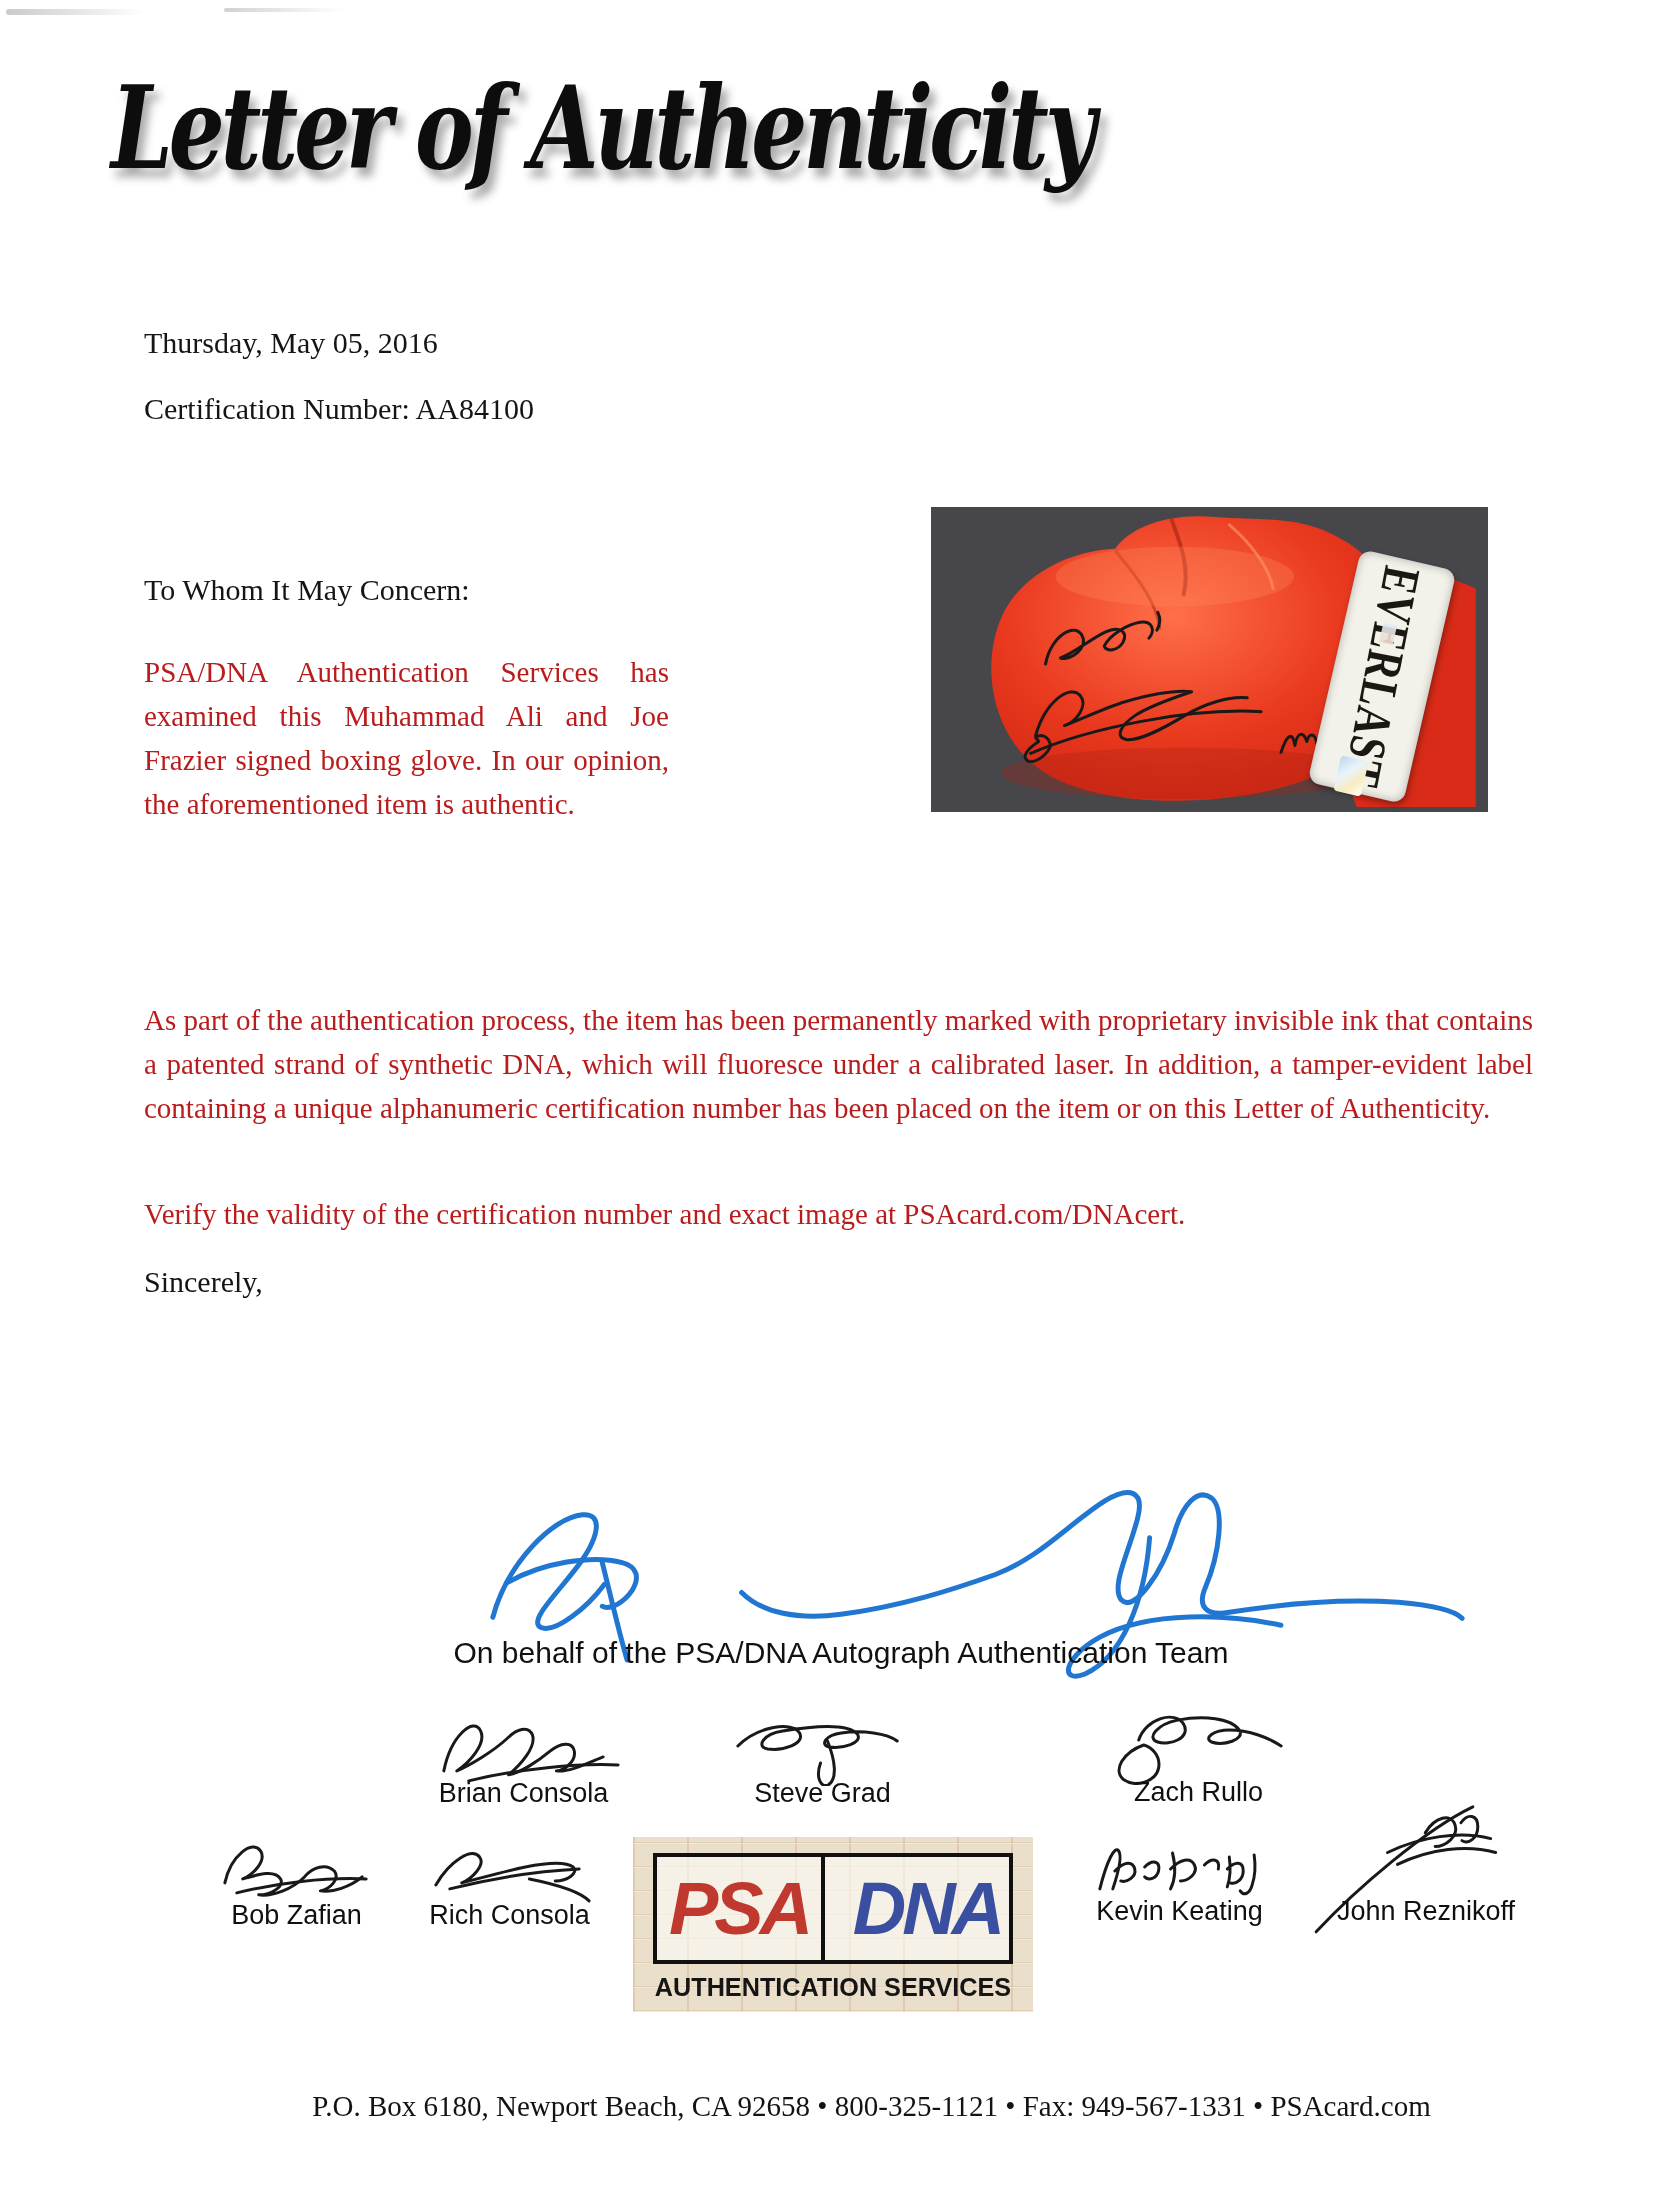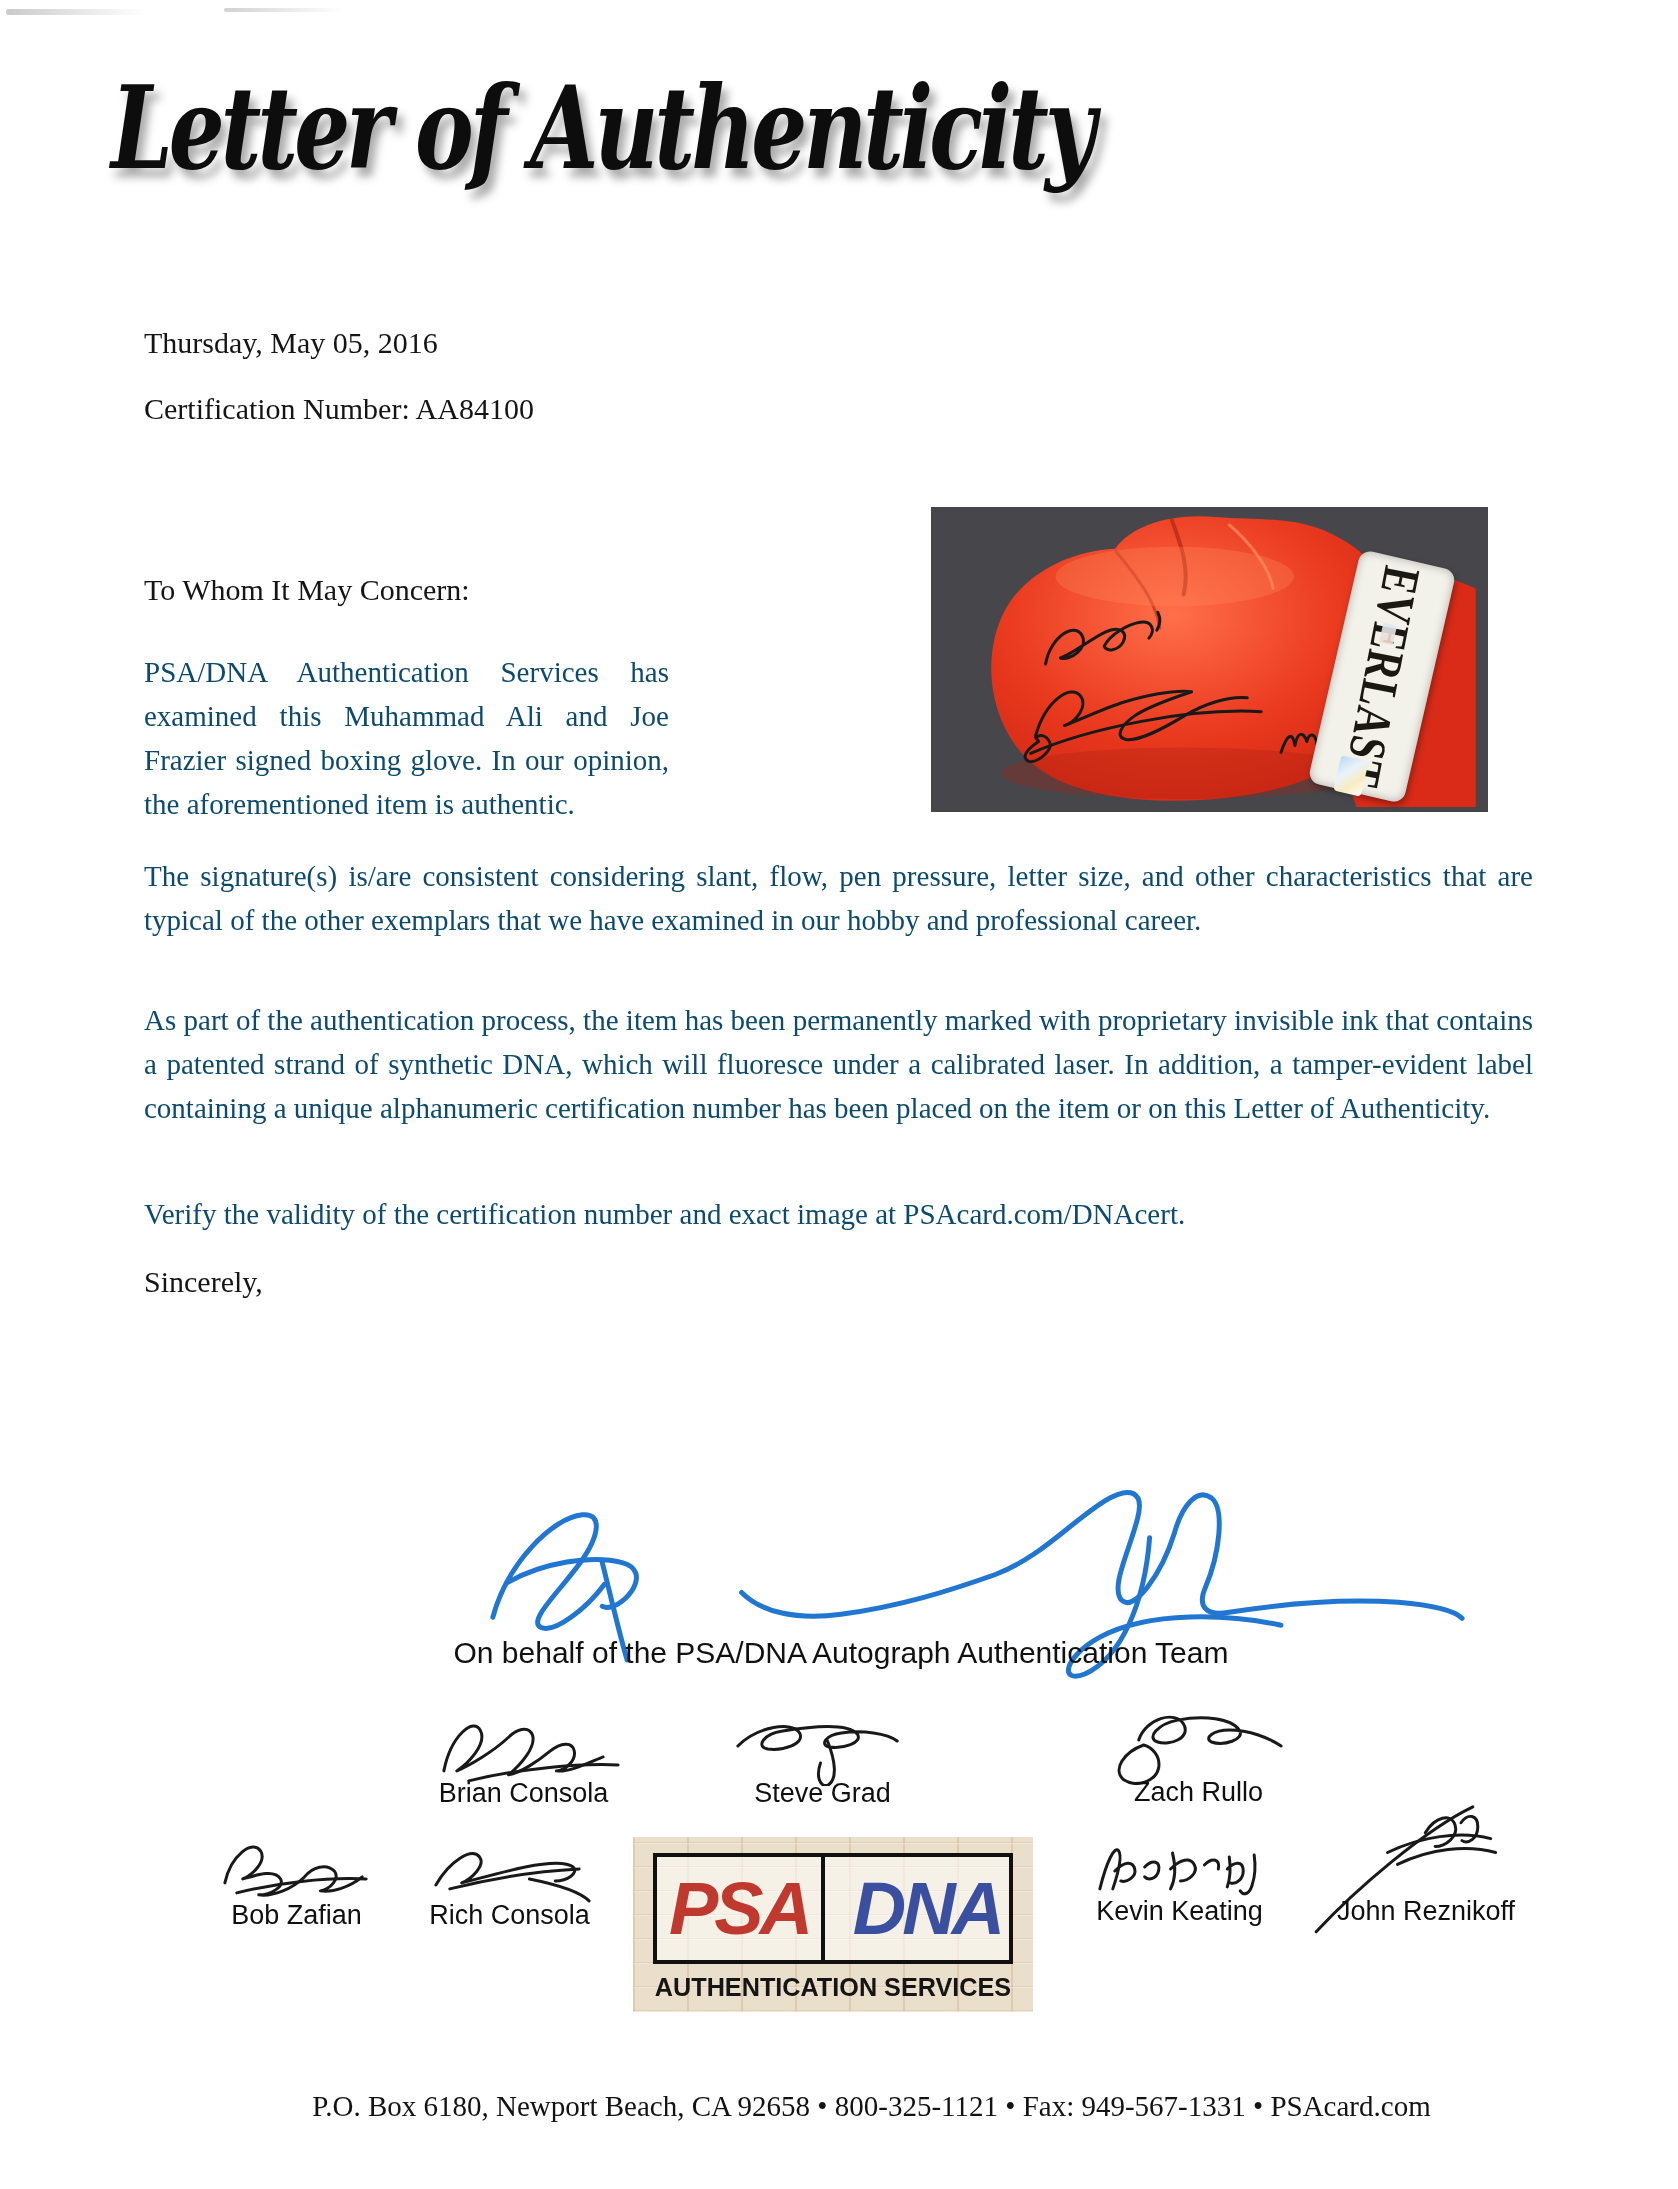--- a/index.html
+++ b/index.html
@@ -26,21 +26,21 @@
     color:#0d0d0d;
     transform:scaleY(1.3);transform-origin:top center;
     text-shadow:6px 7px 7px rgba(70,70,70,.45);
     white-space:nowrap;
   }
 
   .date-line{position:absolute;left:144px;top:318px;font-size:30px;}
   .cert-line{position:absolute;left:144px;top:384px;font-size:30px;}
   .salutation{position:absolute;left:144px;top:565px;font-size:30px;}
 
-  .para{position:absolute;left:144px;font-size:29px;line-height:44px;text-align:justify;color:#0c4a6e;}
+  .para{position:absolute;left:144px;font-size:29px;line-height:44px;text-align:justify;color:#b91c1c;}
   .p1{top:642px;width:525px;}
   .p2{top:846px;width:1389px;}
   .p3{top:990px;width:1389px;}
   .p4{top:1184px;width:1389px;text-align:left;}
   .sincerely{position:absolute;left:144px;top:1257px;font-size:30px;}
 
   
   .photo{position:absolute;left:931px;top:499px;width:557px;height:305px;background:#47474b;overflow:hidden;}
   .photo svg{position:absolute;left:0;top:0;}
   .everlast-label{
@@ -178,21 +178,20 @@
     </svg>
     <div class="everlast-label">
       <div class="everlast-text">EVERLAST</div>
     </div>
     <div class="mini-sticker"></div>
     <div class="holo-sticker"></div>
   </div>
 
   <div class="salutation">To Whom It May Concern:</div>
   <div class="para p1">PSA/DNA Authentication Services has examined this Muhammad Ali and Joe Frazier signed boxing glove. In our opinion, the aforementioned item is authentic.</div>
-  <div class="para p2">The signature(s) is/are consistent considering slant, flow, pen pressure, letter size, and other characteristics that are typical of the other exemplars that we have examined in our hobby and professional career.</div>
   <div class="para p3">As part of the authentication process, the item has been permanently marked with proprietary invisible ink that contains a patented strand of synthetic DNA, which will fluoresce under a calibrated laser. In addition, a tamper-evident label containing a unique alphanumeric certification number has been placed on the item or on this Letter of Authenticity.</div>
   <div class="para p4">Verify the validity of the certification number and exact image at PSAcard.com/DNAcert.</div>
   <div class="sincerely">Sincerely,</div>
 
   <svg class="blue-sig" width="1030" height="219" viewBox="0 0 1035 220">
     <g fill="none" stroke="#2176d2" stroke-width="5" stroke-linecap="round" stroke-linejoin="round">
       <path d="M40,155 C55,100 100,55 130,52 C150,50 148,72 128,100 C108,128 75,158 88,165 C102,172 135,145 152,122"></path>
       <path d="M55,120 C90,100 140,92 170,100 C185,104 188,115 180,128 C172,140 158,148 150,144"></path>
       <path d="M150,100 C160,140 168,175 175,198"></path>
       <path d="M290,130 C310,150 345,158 390,152 C450,144 500,128 545,112 C590,95 620,60 655,38 C680,23 695,28 688,55 C680,88 660,125 672,138 C684,150 712,112 725,70 C733,42 748,25 762,35 C776,46 770,92 756,125 C748,144 756,154 780,150 C830,142 890,136 950,140 C985,143 1006,148 1014,156"></path>

